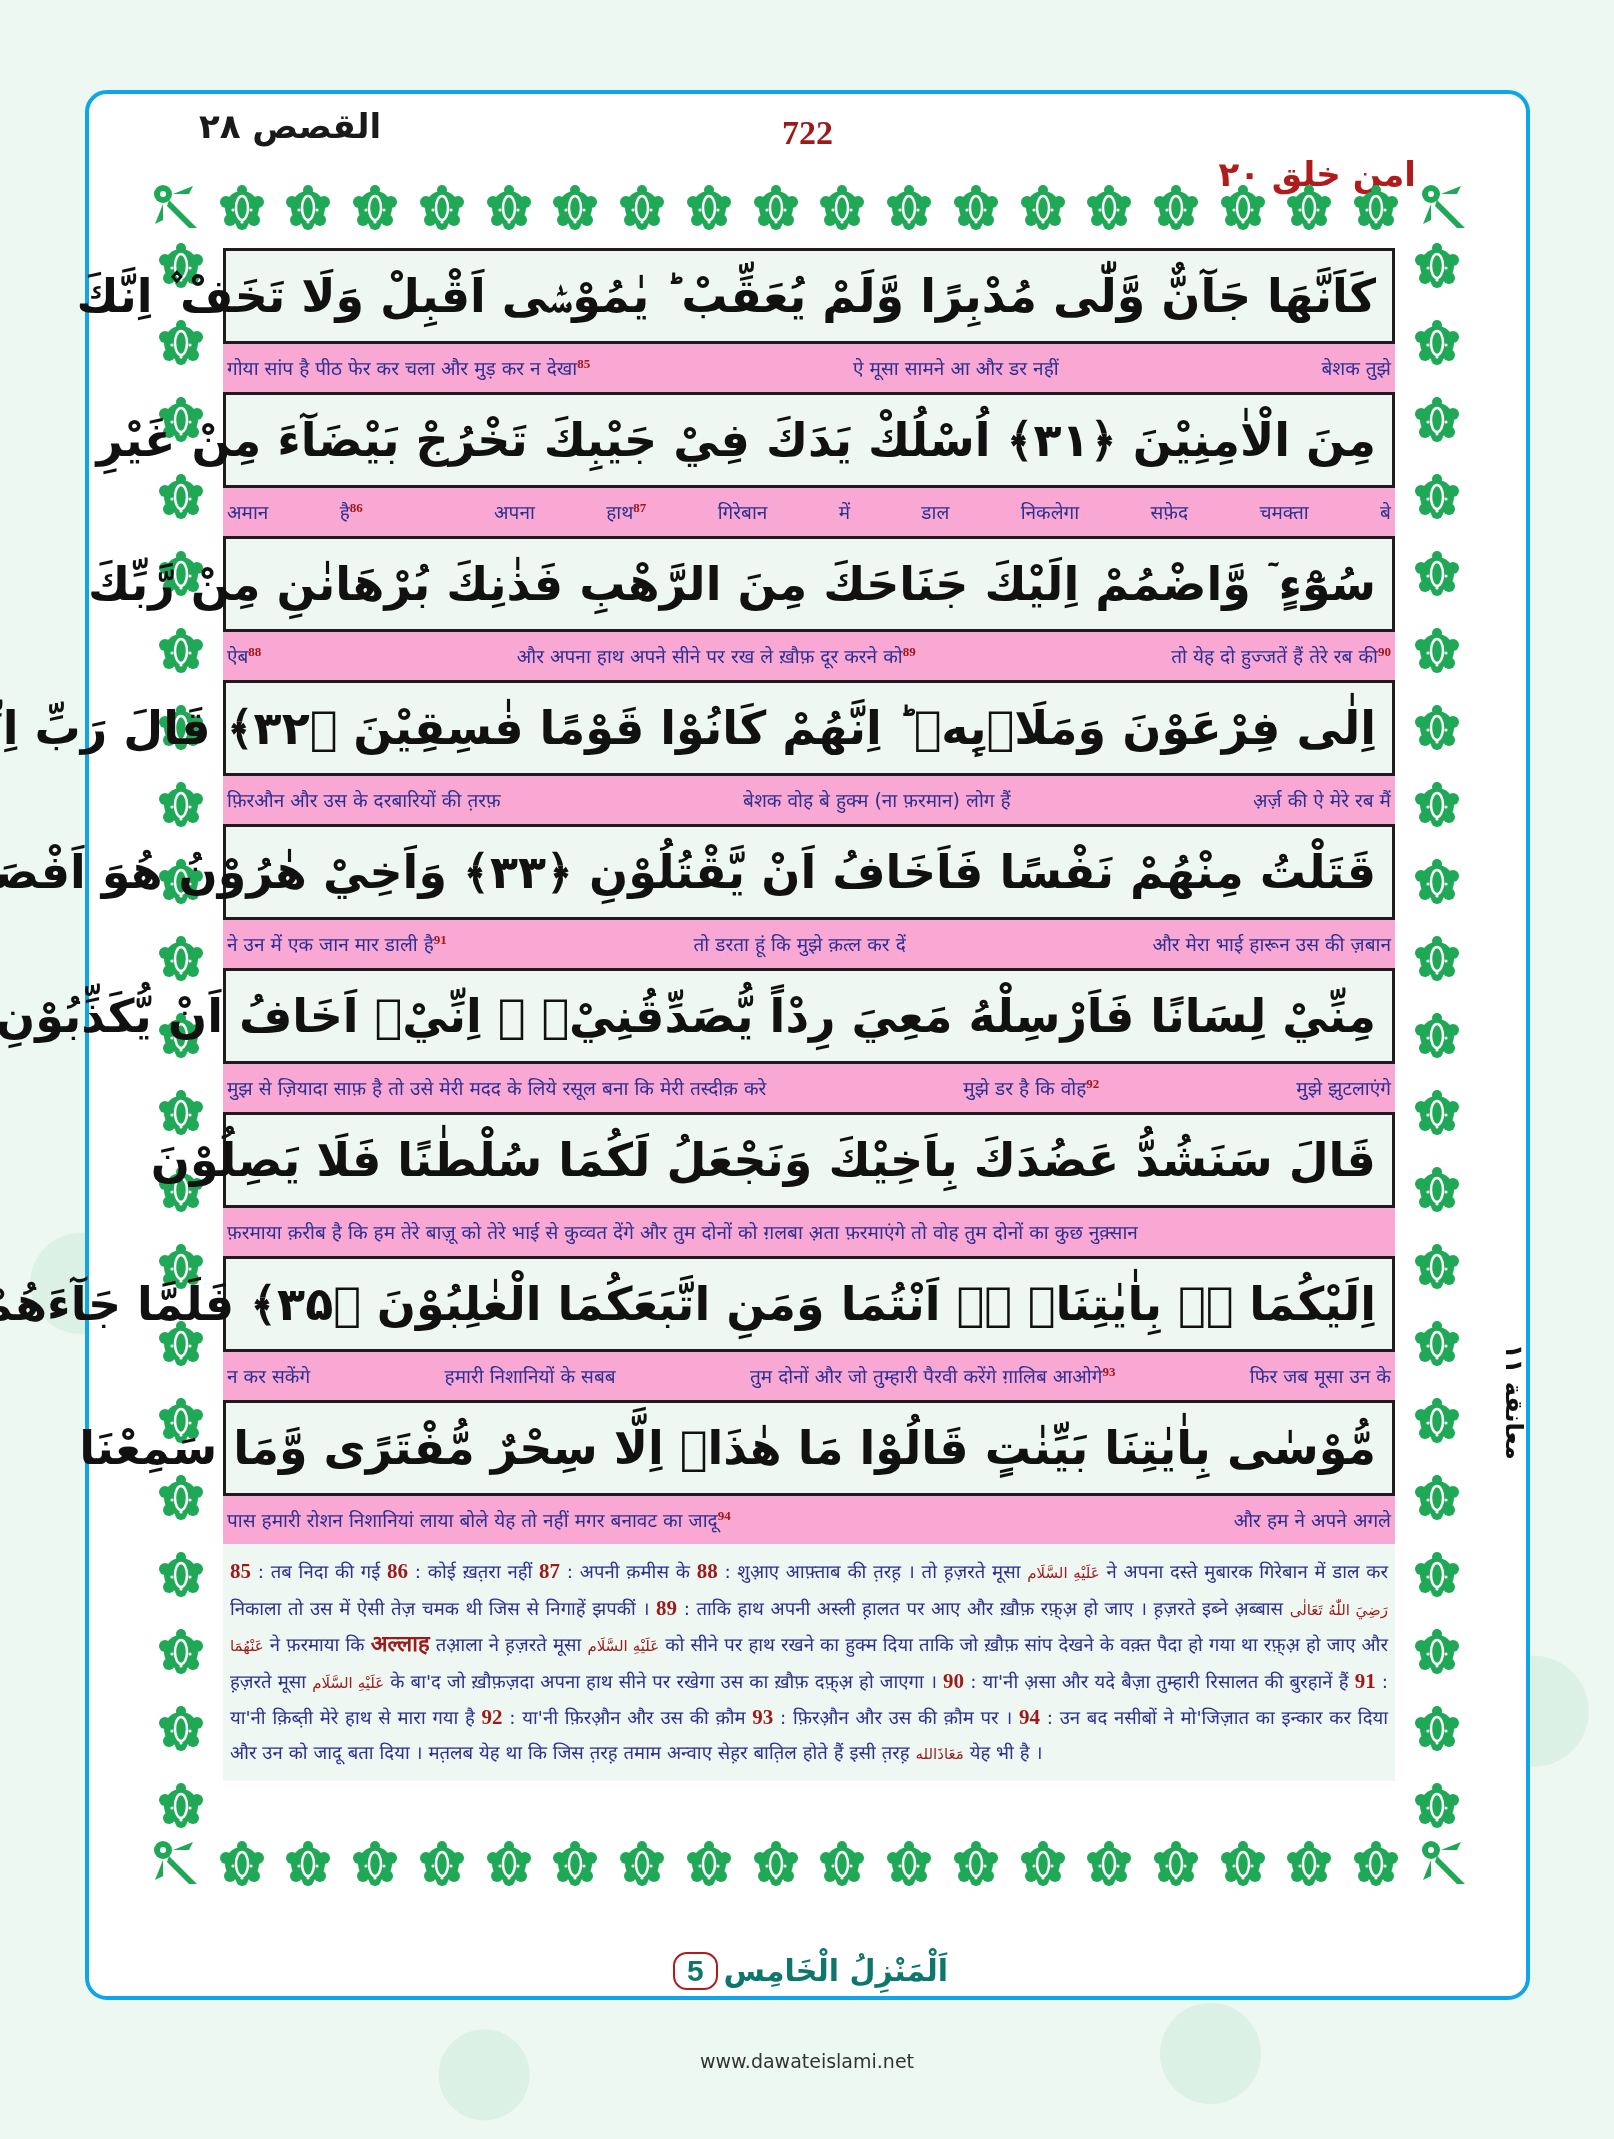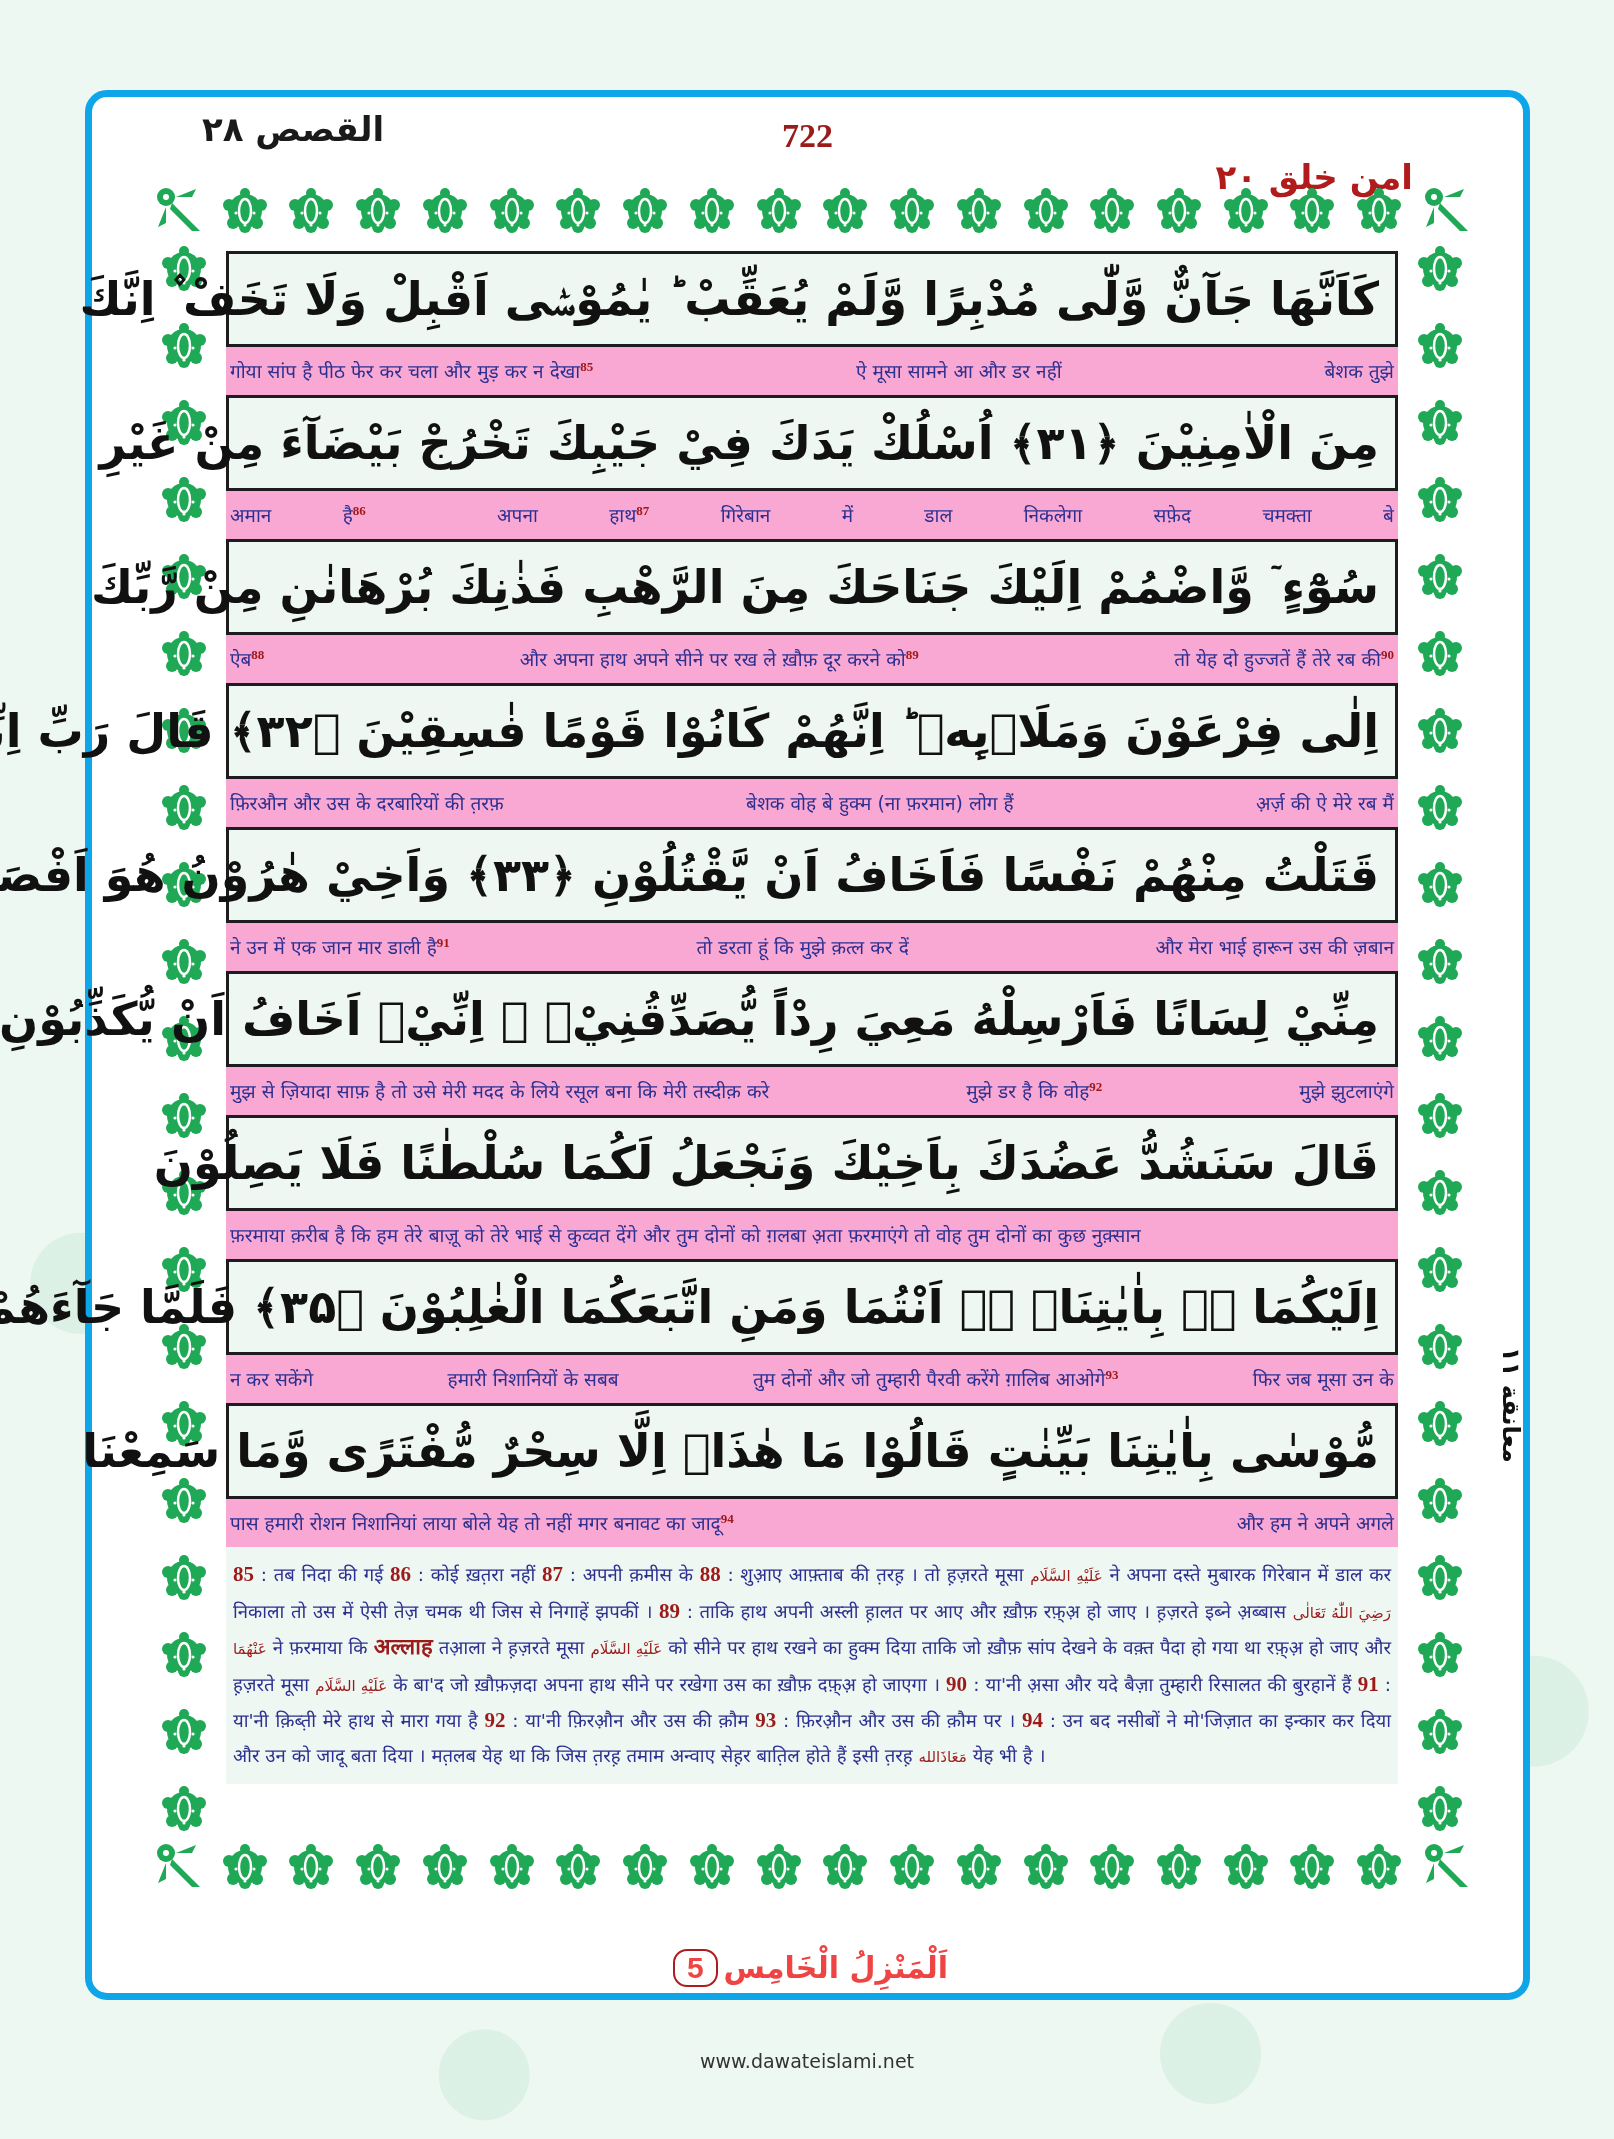--- a/index.html
+++ b/index.html
@@ -14,21 +14,21 @@
       radial-gradient(circle at 30% 97%, rgba(120,200,160,0.15) 0 45px, transparent 46px),
       radial-gradient(circle at 75% 96%, rgba(120,200,160,0.15) 0 50px, transparent 51px);
     font-family: "Liberation Serif", serif;
     position: relative;
   }
   .page {
     position: absolute;
     left: 85px; top: 90px;
     width: 1445px; height: 1910px;
     background: #ffffff;
-    border: 7px solid #0ea5e9;
+    border: 4px solid #0ea5e9;
     border-radius: 22px;
   }
   .header {
     position: absolute; left: 0; right: 0; top: 0; height: 80px;
   }
   .hdr-left {
     position: absolute; left: 110px; top: 12px;
     font-family: "DejaVu Sans", sans-serif;
     font-size: 34px; font-weight: bold; color: #1a1a1a;
     direction: rtl;
@@ -110,21 +110,21 @@
   .allah { color: #9b1b1b; font-weight: bold; font-size: 22px; }
   .ruku-mark {
     position: absolute; right: -2px; top: 1250px;
     writing-mode: vertical-rl;
     font-family: "DejaVu Sans", sans-serif;
     font-size: 24px; font-weight: bold; color: #111;
   }
   .footer-manzil {
     position: absolute; left: 0; right: 0; bottom: 6px; text-align: center;
     font-family: "DejaVu Sans", sans-serif;
-    font-size: 30px; font-weight: bold; color: #ef4444;
+    font-size: 30px; font-weight: bold; color: #0f766e;
     direction: rtl;
   }
   .manzil-num {
     display: inline-block;
     border: 2px solid #b01c1c; border-radius: 14px;
     padding: 0 12px; margin: 0 6px;
     font-family: "Liberation Sans", sans-serif;
   }
   .website {
     position: absolute; left: 0; right: 0; top: 2050px; text-align: center;

